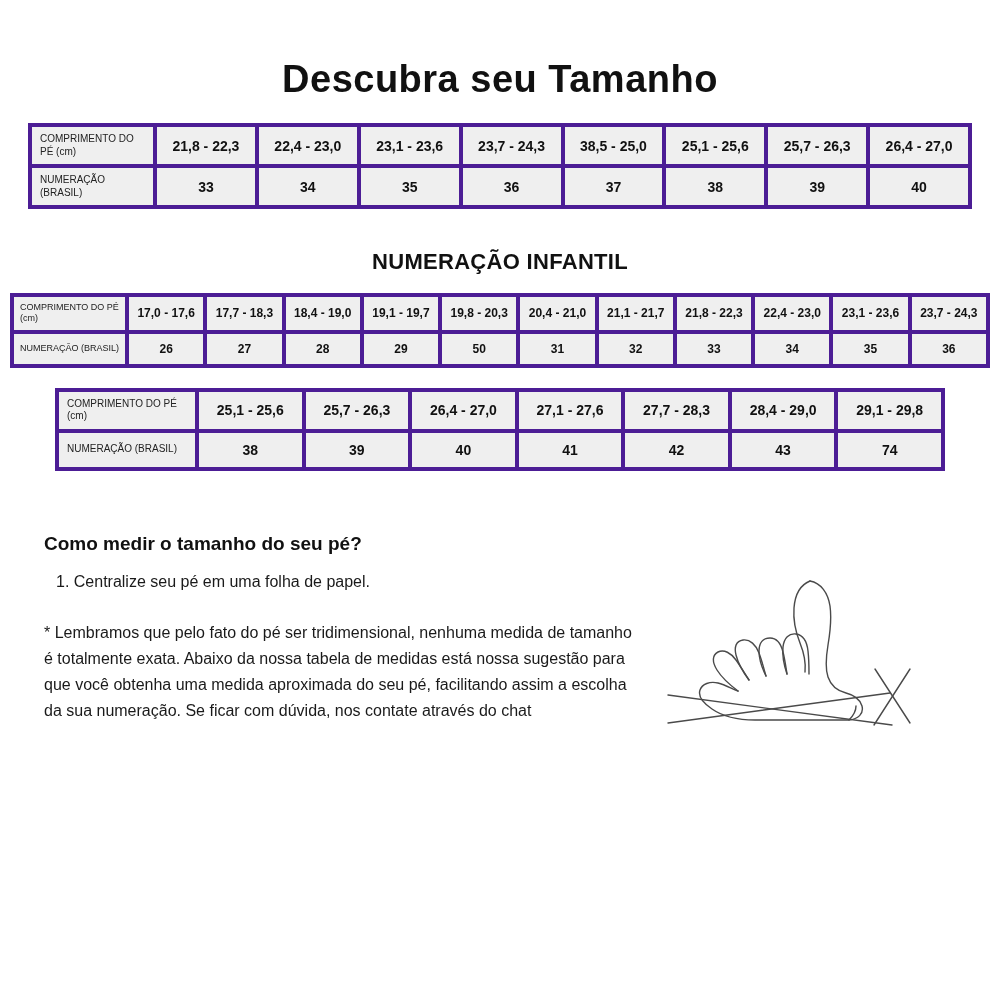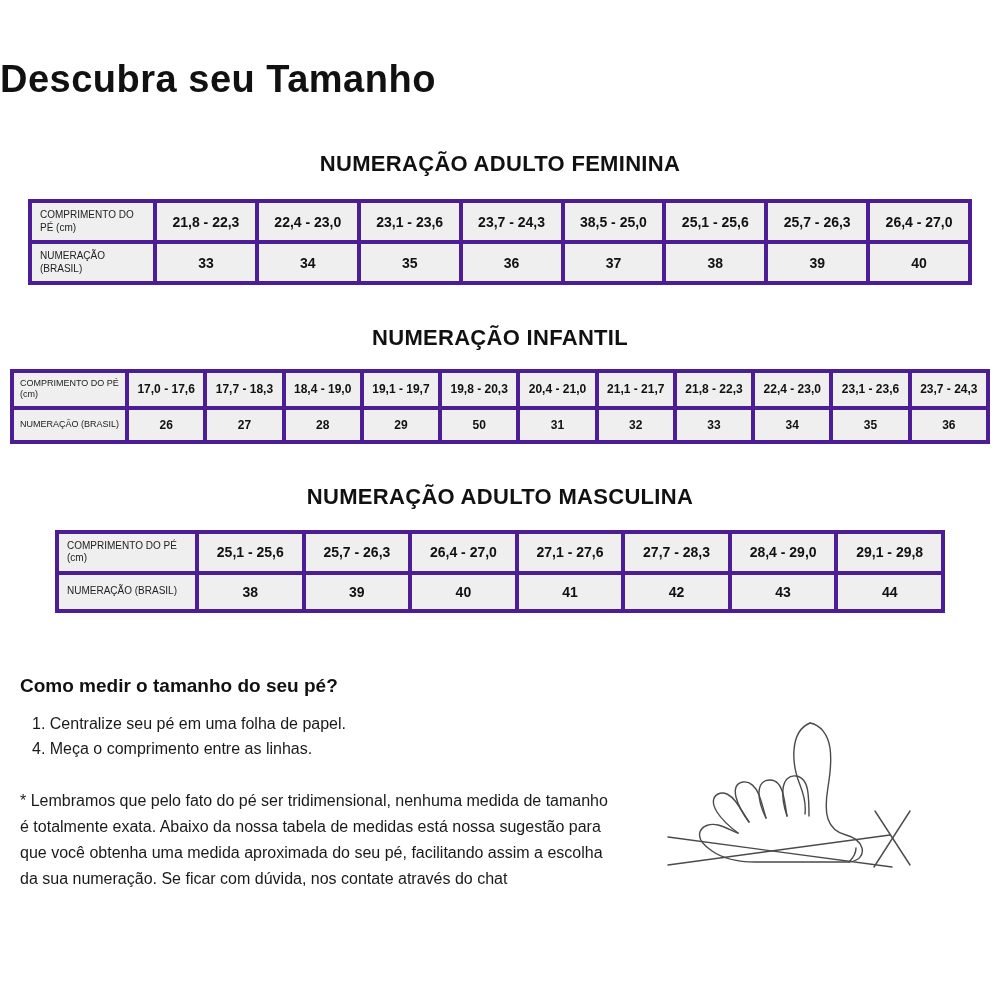--- a/index.html
+++ b/index.html
@@ -15,21 +15,21 @@
     overflow: hidden;
   }
   .page {
     position: relative;
     width: 1000px;
     height: 1000px;
     box-sizing: border-box;
   }
 
   .main-title {
-    text-align: left;
+    text-align: center;
     font-size: 38px;
     font-weight: bold;
     letter-spacing: 0.5px;
     color: #111111;
     margin: 58px 0 0 0;
   }
 
   .section-title {
     text-align: center;
     font-size: 22px;
@@ -86,21 +86,21 @@
   #table-male-wrap { margin: 20px 0 0 0; padding: 0 55px 0 55px; }
   #table-male { width: 100%; }
 
   .title-female { margin: 50px 0 0 0; }
   .title-kids   { margin: 40px 0 0 0; }
   .title-male   { margin: 40px 0 0 0; }
 
   .bottom {
     position: relative;
     margin: 62px 0 0 0;
-    padding: 0 20px;
+    padding: 0 44px;
     box-sizing: border-box;
   }
   .howto-title {
     font-size: 19px;
     font-weight: bold;
     color: #111111;
     margin: 0 0 14px 0;
   }
   .steps {
     list-style: none;
@@ -128,21 +128,20 @@
     height: 220px;
   }
 </style>
 </head>
 <body>
 
 <div class="page">
 
   <h1 class="main-title">Descubra seu Tamanho</h1>
 
-  <div class="section-title title-female">NUMERAÇÃO ADULTO FEMININA</div>
   <div class="table-wrap" id="table-female-wrap">
     <table class="size-table" id="table-female">
       <colgroup>
         <col style="width:125px">
         <col span="8">
       </colgroup>
       <tbody>
         <tr>
           <td class="label">COMPRIMENTO DO PÉ (cm)</td>
           <td class="val">21,8 - 22,3</td>
@@ -202,21 +201,20 @@
           <td class="val">32</td>
           <td class="val">33</td>
           <td class="val">34</td>
           <td class="val">35</td>
           <td class="val">36</td>
         </tr>
       </tbody>
     </table>
   </div>
 
-  <div class="section-title title-male">NUMERAÇÃO ADULTO MASCULINA</div>
   <div class="table-wrap" id="table-male-wrap">
     <table class="size-table" id="table-male">
       <colgroup>
         <col style="width:140px">
         <col span="7">
       </colgroup>
       <tbody>
         <tr>
           <td class="label">COMPRIMENTO DO PÉ (cm)</td>
           <td class="val">25,1 - 25,6</td>
@@ -228,31 +226,30 @@
           <td class="val">29,1 - 29,8</td>
         </tr>
         <tr>
           <td class="label">NUMERAÇÃO (BRASIL)</td>
           <td class="val">38</td>
           <td class="val">39</td>
           <td class="val">40</td>
           <td class="val">41</td>
           <td class="val">42</td>
           <td class="val">43</td>
-          <td class="val">44</td>
+          <td class="val">74</td>
         </tr>
       </tbody>
     </table>
   </div>
 
   <div class="bottom">
     <div class="howto-title">Como medir o tamanho do seu pé?</div>
     <ul class="steps">
       <li>1. Centralize seu pé em uma folha de papel.</li>
-      <li>4. Meça o comprimento entre as linhas.</li>
     </ul>
     <p class="note">* Lembramos que pelo fato do pé ser tridimensional, nenhuma medida de tamanho é totalmente exata. Abaixo da nossa tabela de medidas está nossa sugestão para que você obtenha uma medida aproximada do seu pé, facilitando assim a escolha da sua numeração. Se ficar com dúvida, nos contate através do chat</p>
 
     <div class="foot-art">
       <svg viewBox="0 0 330 220" width="330" height="220" aria-hidden="true">
         <g fill="none" stroke="#4a4a4a" stroke-width="1.4" stroke-linecap="round" stroke-linejoin="round">
 
           <line x1="8" y1="150" x2="230" y2="120"></line>
           <line x1="8" y1="122" x2="232" y2="152"></line>
           <line x1="215" y1="96" x2="250" y2="150"></line>

